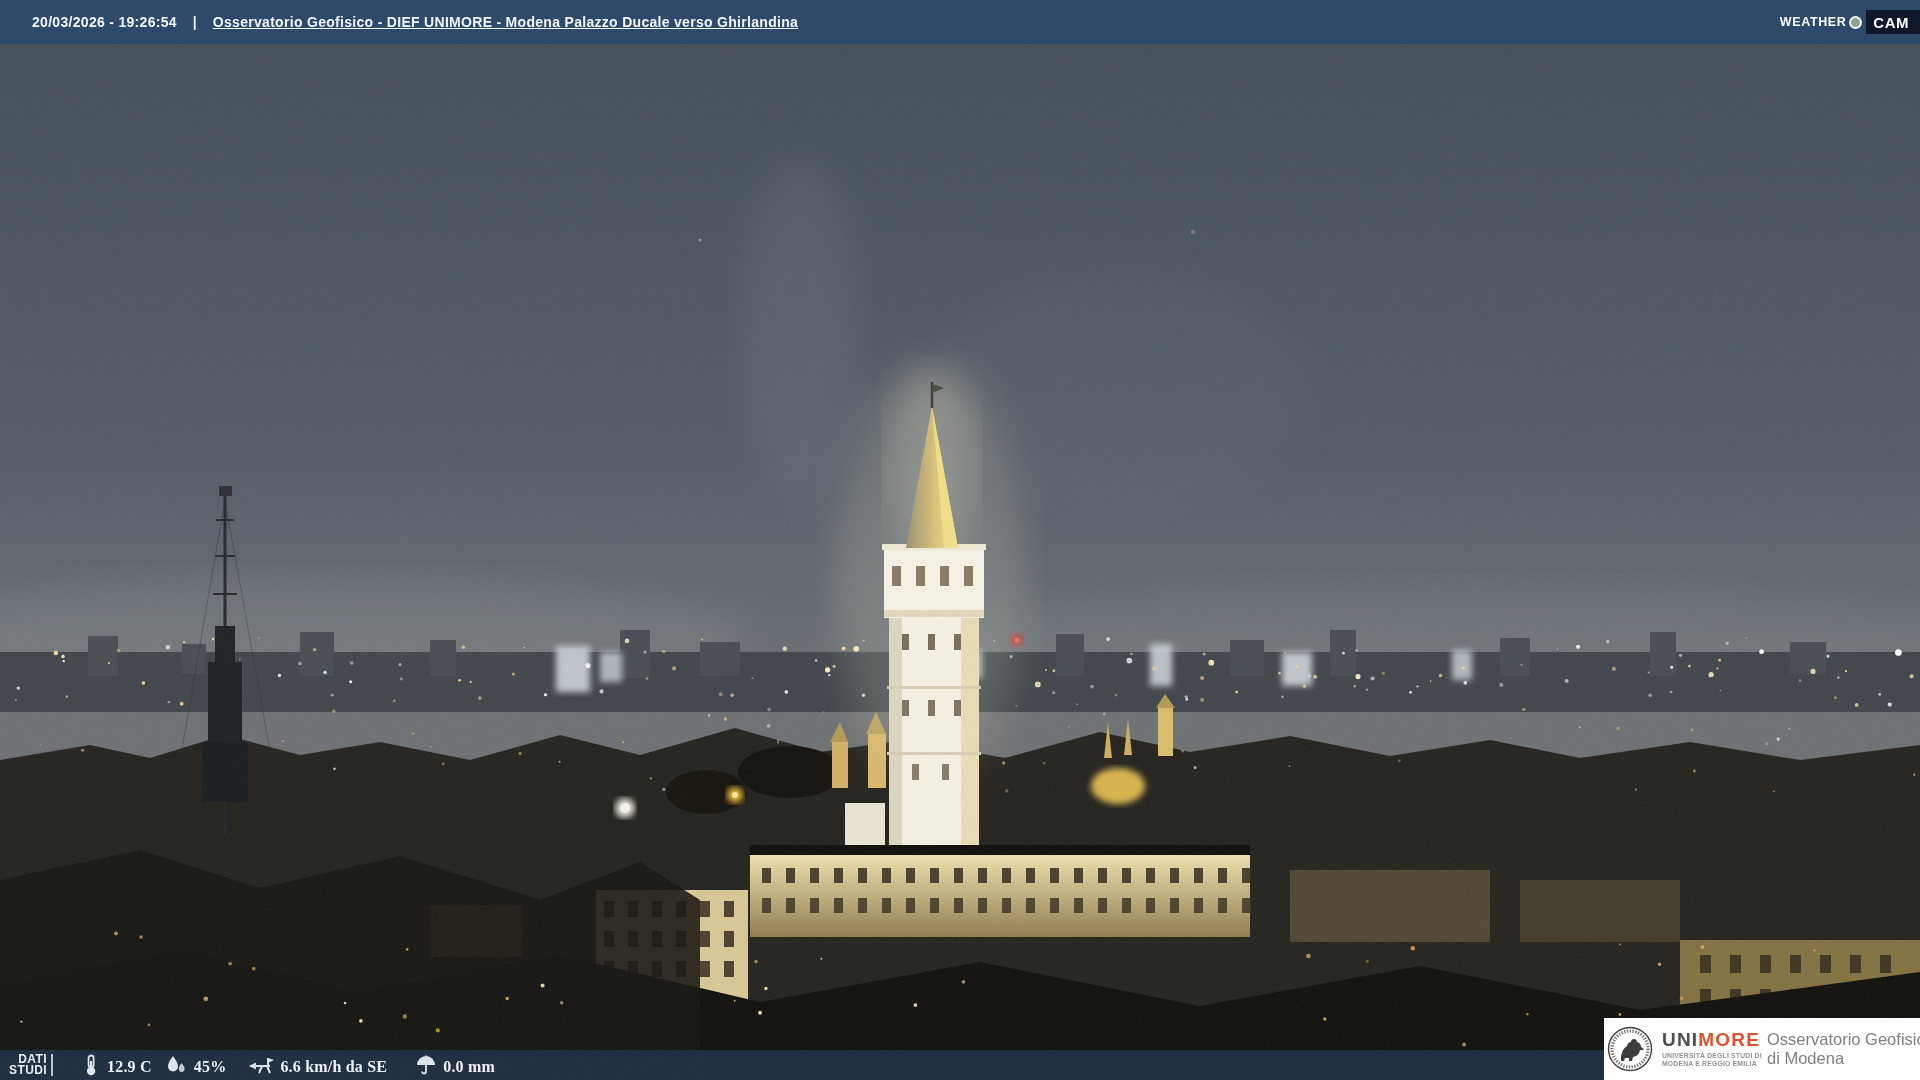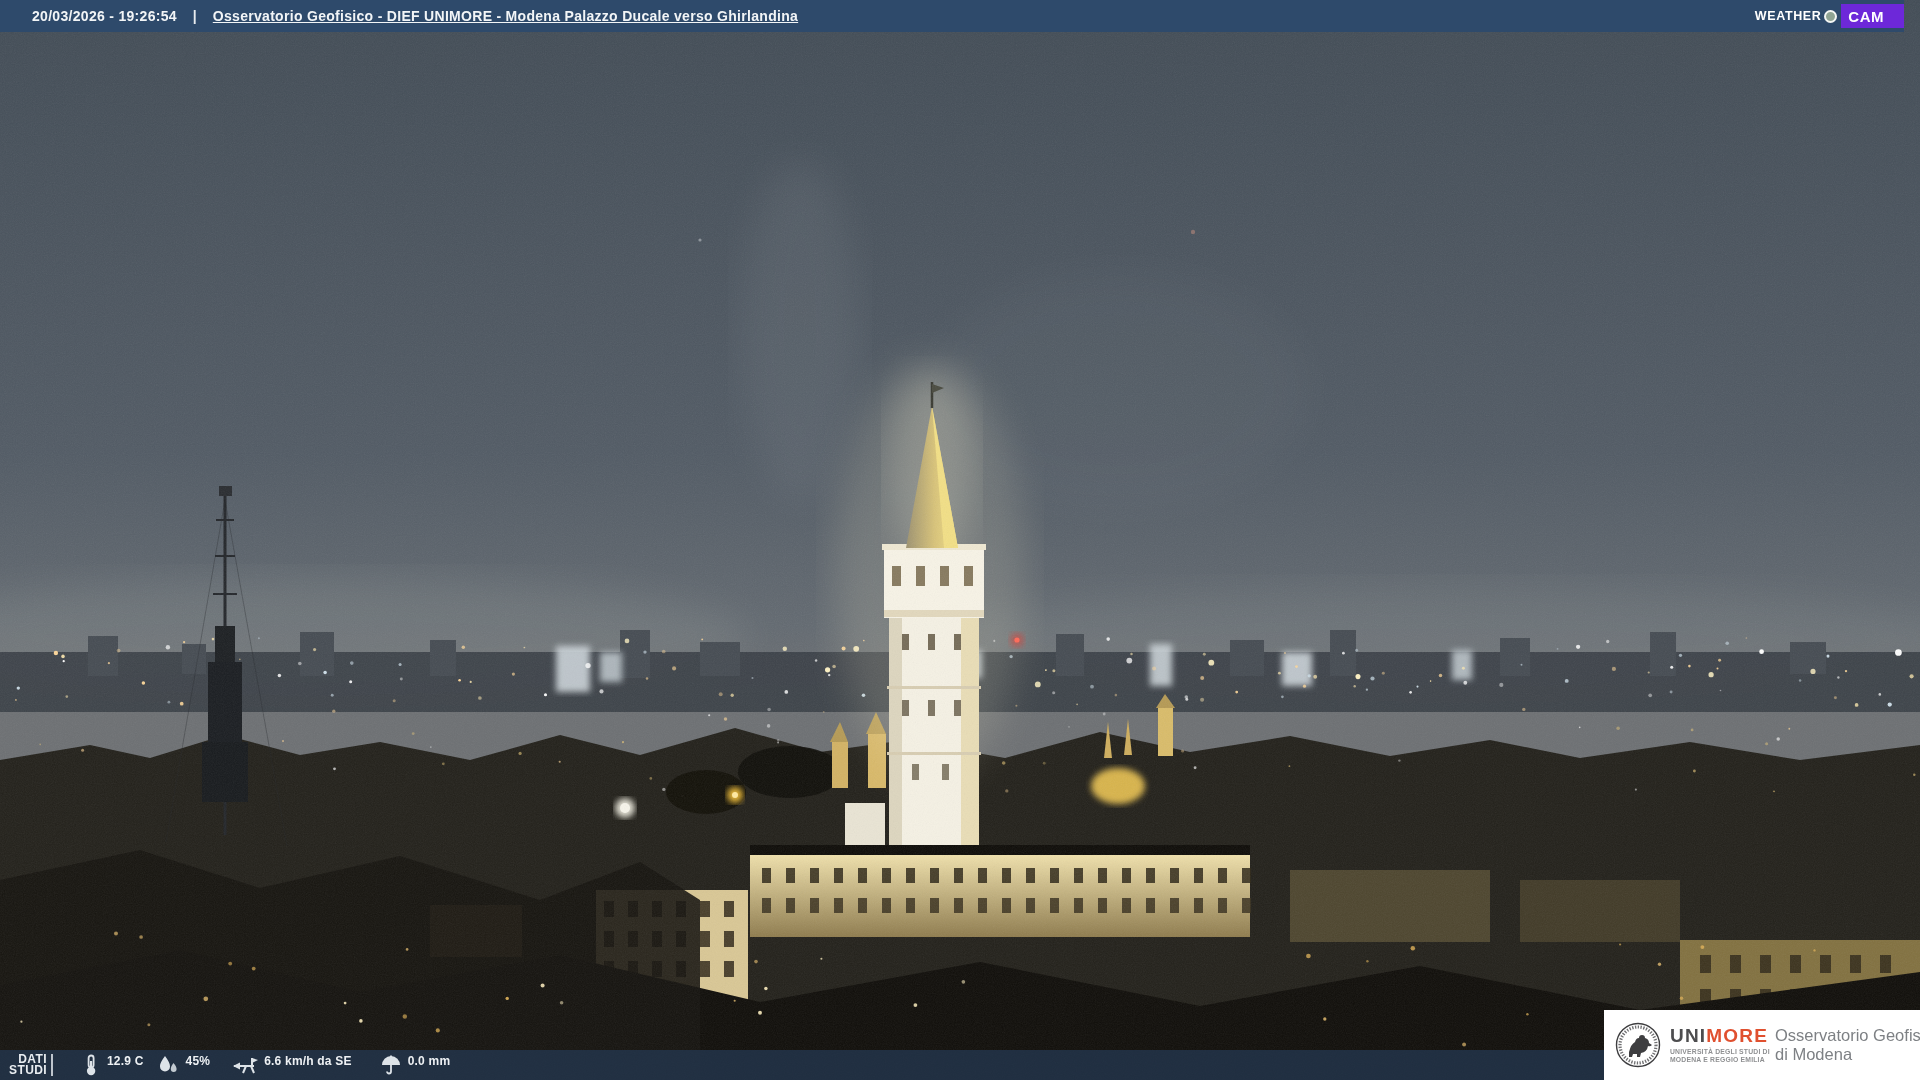--- a/index.html
+++ b/index.html
@@ -1,46 +1,46 @@
 <!DOCTYPE html>
 <html><head>
 <meta charset="utf-8">
 <style>
   html,body{margin:0;padding:0;background:#000;}
   .stage{position:relative;width:1920px;height:1080px;overflow:hidden;
          font-family:"Liberation Sans",sans-serif;background:#15130e;}
   svg.scene{position:absolute;left:0;top:0;}
 
   
-  .topbar{position:absolute;top:0;left:0;right:16px;height:32px;background:#2e4a6b;
+  .topbar{position:absolute;top:0;left:0;right:0;height:44px;background:#2e4a6b;
           display:flex;align-items:center;color:#f2f5f7;z-index:10;}
   .tb-date{margin-left:32px;font-size:14px;font-weight:700;letter-spacing:.3px;}
   .tb-sep{margin:0 16px;font-size:14px;font-weight:700;opacity:.95;}
   .tb-title{font-size:14px;font-weight:700;letter-spacing:.3px;white-space:nowrap;text-decoration:underline;}
   .weathercam{margin-left:auto;display:flex;align-items:center;height:100%;justify-content:space-between;}
   .wc-weather{font-size:12.5px;font-weight:700;letter-spacing:.6px;color:#fff;}
   .wc-lens{width:13px;height:13px;border-radius:50%;background:#8fa393;
            border:2.5px solid #f4f6f4;box-sizing:border-box;margin-left:3px;}
-  .wc-cam{margin-left:4px;height:24px;background:#6d28d9;display:flex;align-items:center;
-          padding:0 20px 0 7px;font-size:15px;font-weight:700;color:#fff;letter-spacing:.5px;}
+  .wc-cam{margin-left:4px;height:24px;background:#0f172a;display:flex;align-items:center;
+          padding:0 11px 0 7px;font-size:15px;font-weight:700;color:#fff;letter-spacing:.5px;}
 
   
   .meteobar{position:absolute;bottom:0;left:0;right:0;height:30px;
             background:rgba(36,55,79,.78);display:flex;align-items:center;
             color:#eef1f4;z-index:10;}
   .dati{width:47px;text-align:right;font-size:12px;font-weight:700;
         line-height:11px;letter-spacing:.4px;color:#e9edf1;}
   .vline{width:2px;height:22px;background:#cfd6dd;margin-left:4px;opacity:.9;}
-  .reading{display:flex;align-items:flex-start;font-size:12px;font-weight:700;letter-spacing:.2px;}
+  .reading{display:flex;align-items:flex-end;font-size:16px;font-weight:700;letter-spacing:.2px;font-family:Liberation Serif, serif;}
   .reading svg{margin-right:6px;display:block;}
   .r1{margin-left:28px}.r2{margin-left:12px}.r3{margin-left:22px}.r4{margin-left:28px}
 
   
-  .logopanel{position:absolute;right:0;bottom:0;width:316px;height:70px;background:#ffffff;
-             display:flex;align-items:center;padding-left:11px;box-sizing:border-box;z-index:11;}
+  .logopanel{position:absolute;right:0;bottom:0;width:316px;height:62px;background:#ffffff;
+             display:flex;align-items:center;padding-left:3px;box-sizing:border-box;z-index:11;}
   .seal{flex:0 0 auto;}
   .brand{margin-left:9px;width:94px;flex:0 0 auto;}
   .brand-word{font-size:19px;font-weight:700;letter-spacing:1.2px;line-height:19px;white-space:nowrap;}
   .brand-uni{color:#4d4d4f}.brand-more{color:#e0502f}
   .brand-sub{font-size:6.8px;color:#8f9092;letter-spacing:.2px;line-height:8px;
              margin-top:2px;white-space:nowrap;font-weight:700;}
   .org{margin-left:11px;font-size:16.5px;color:#7d8084;line-height:19px;white-space:nowrap;}
 </style>
 </head>
 <body>

